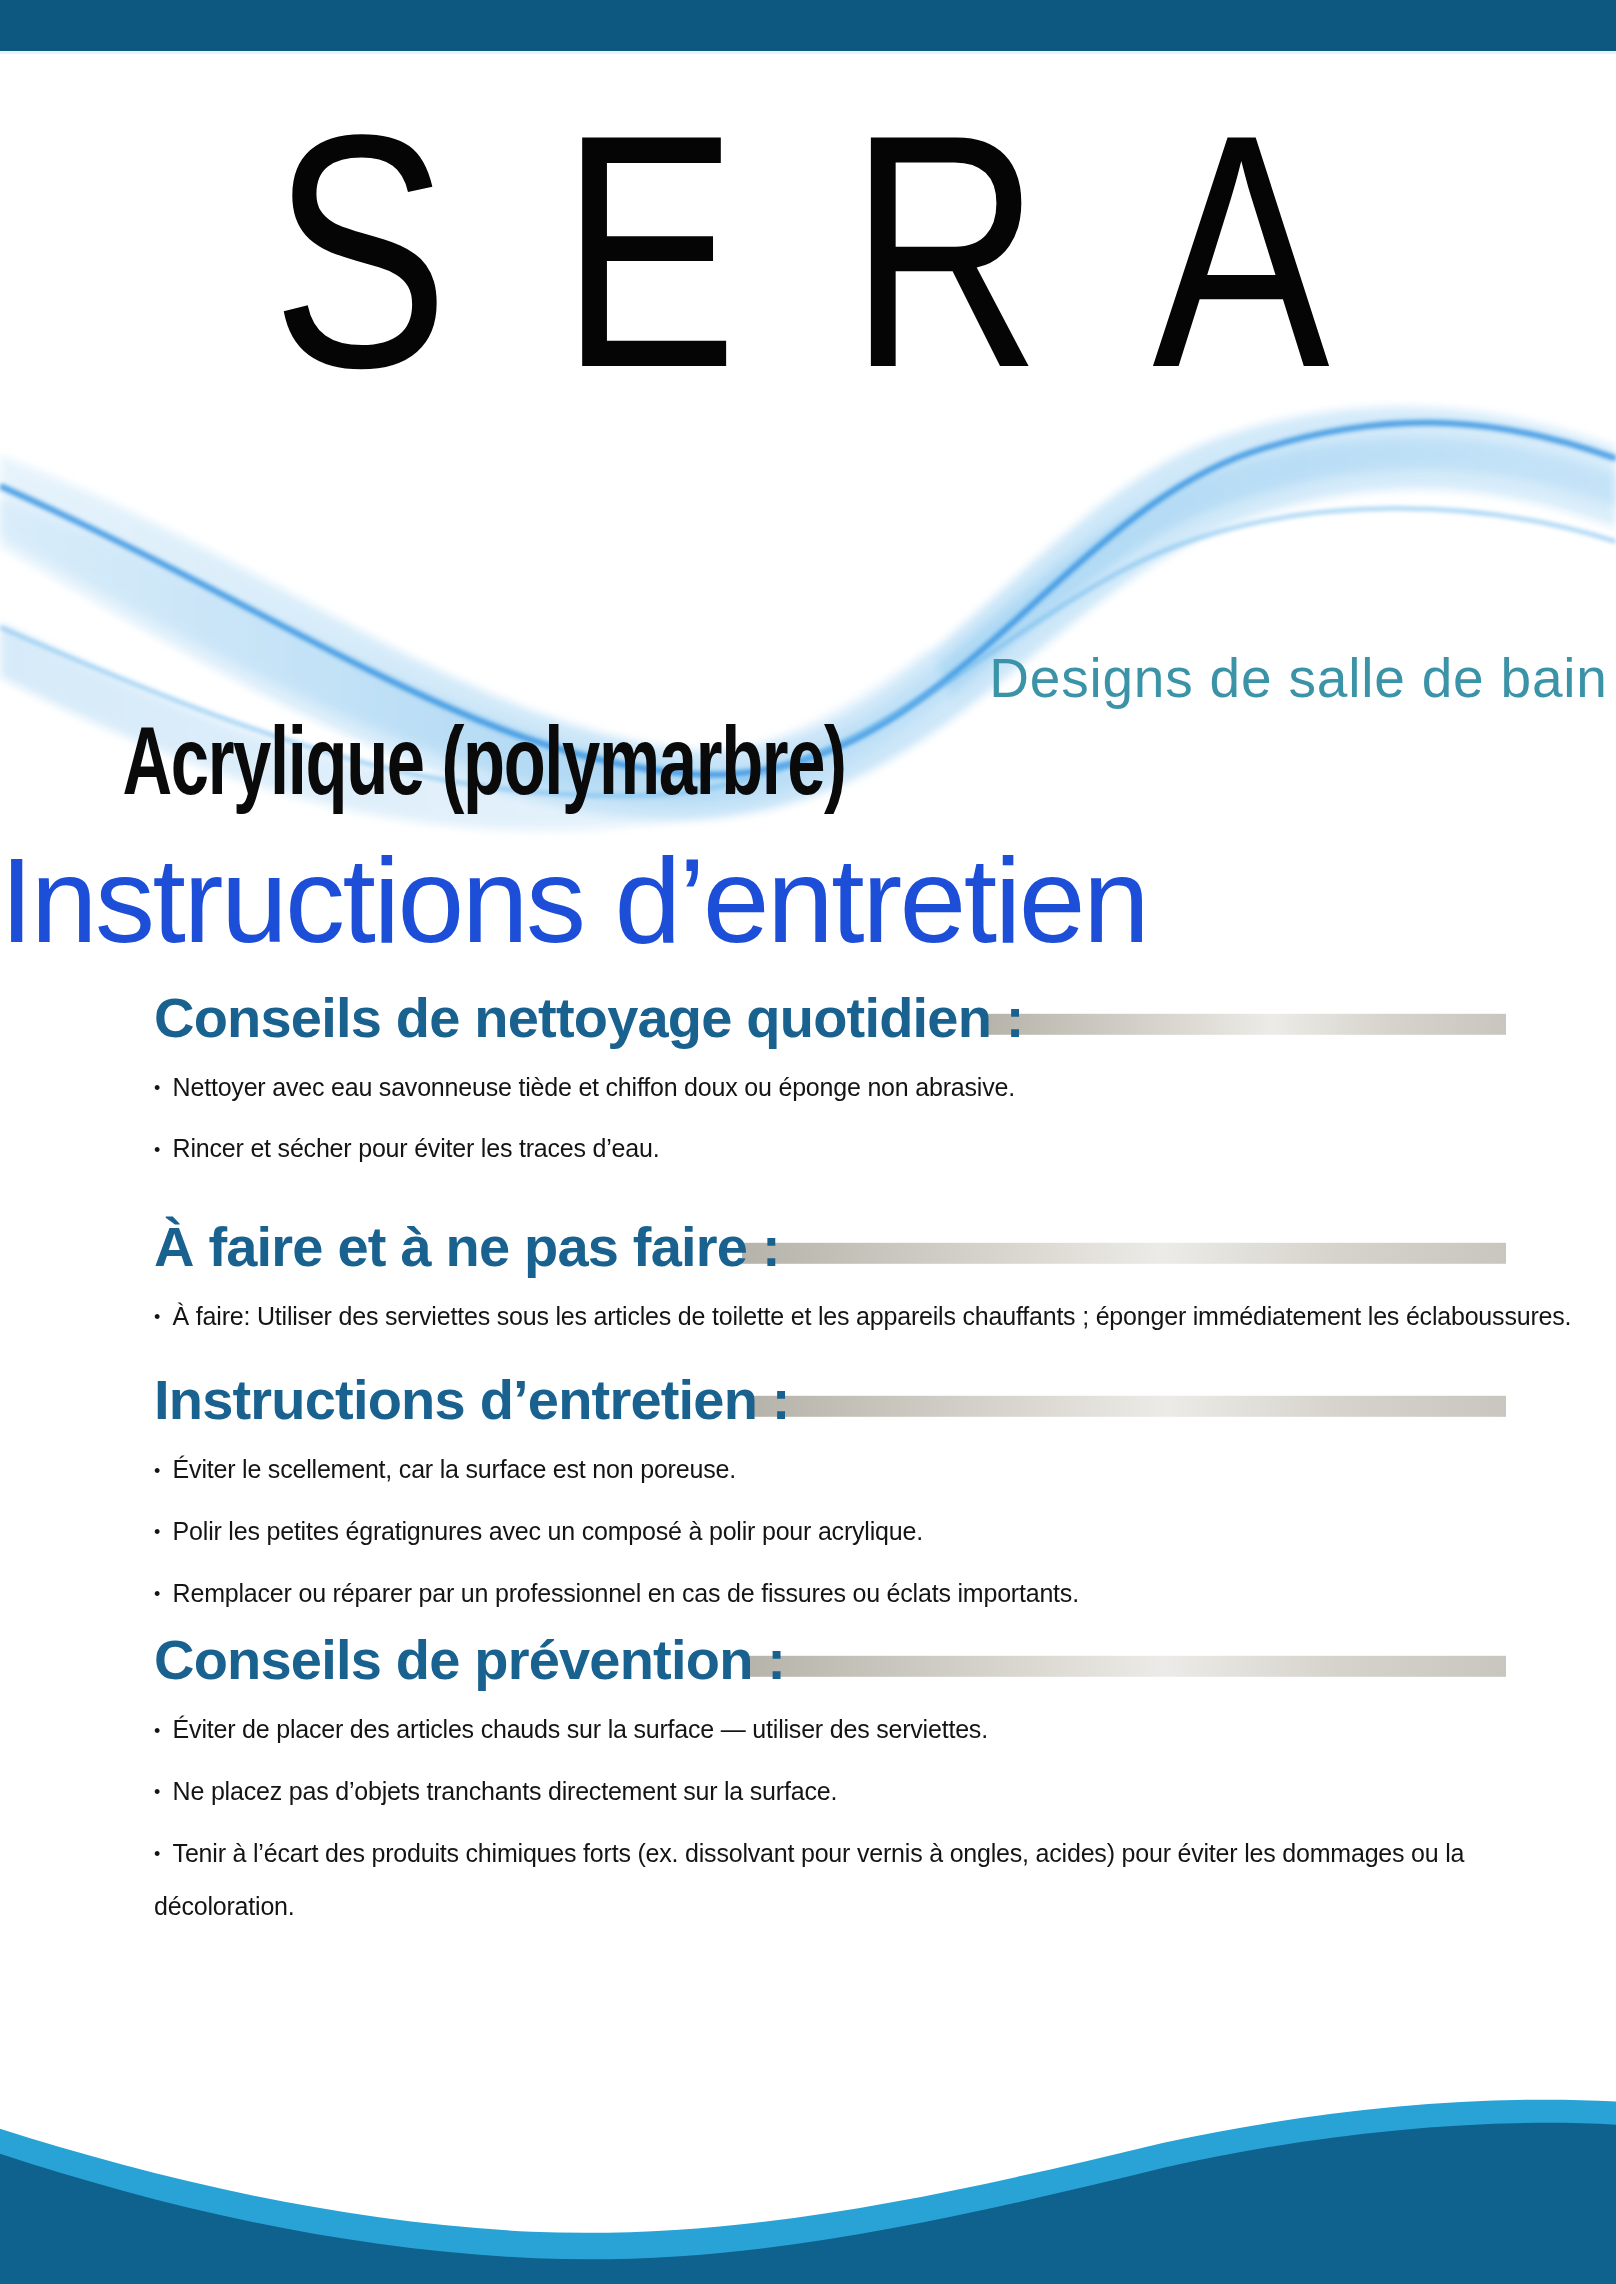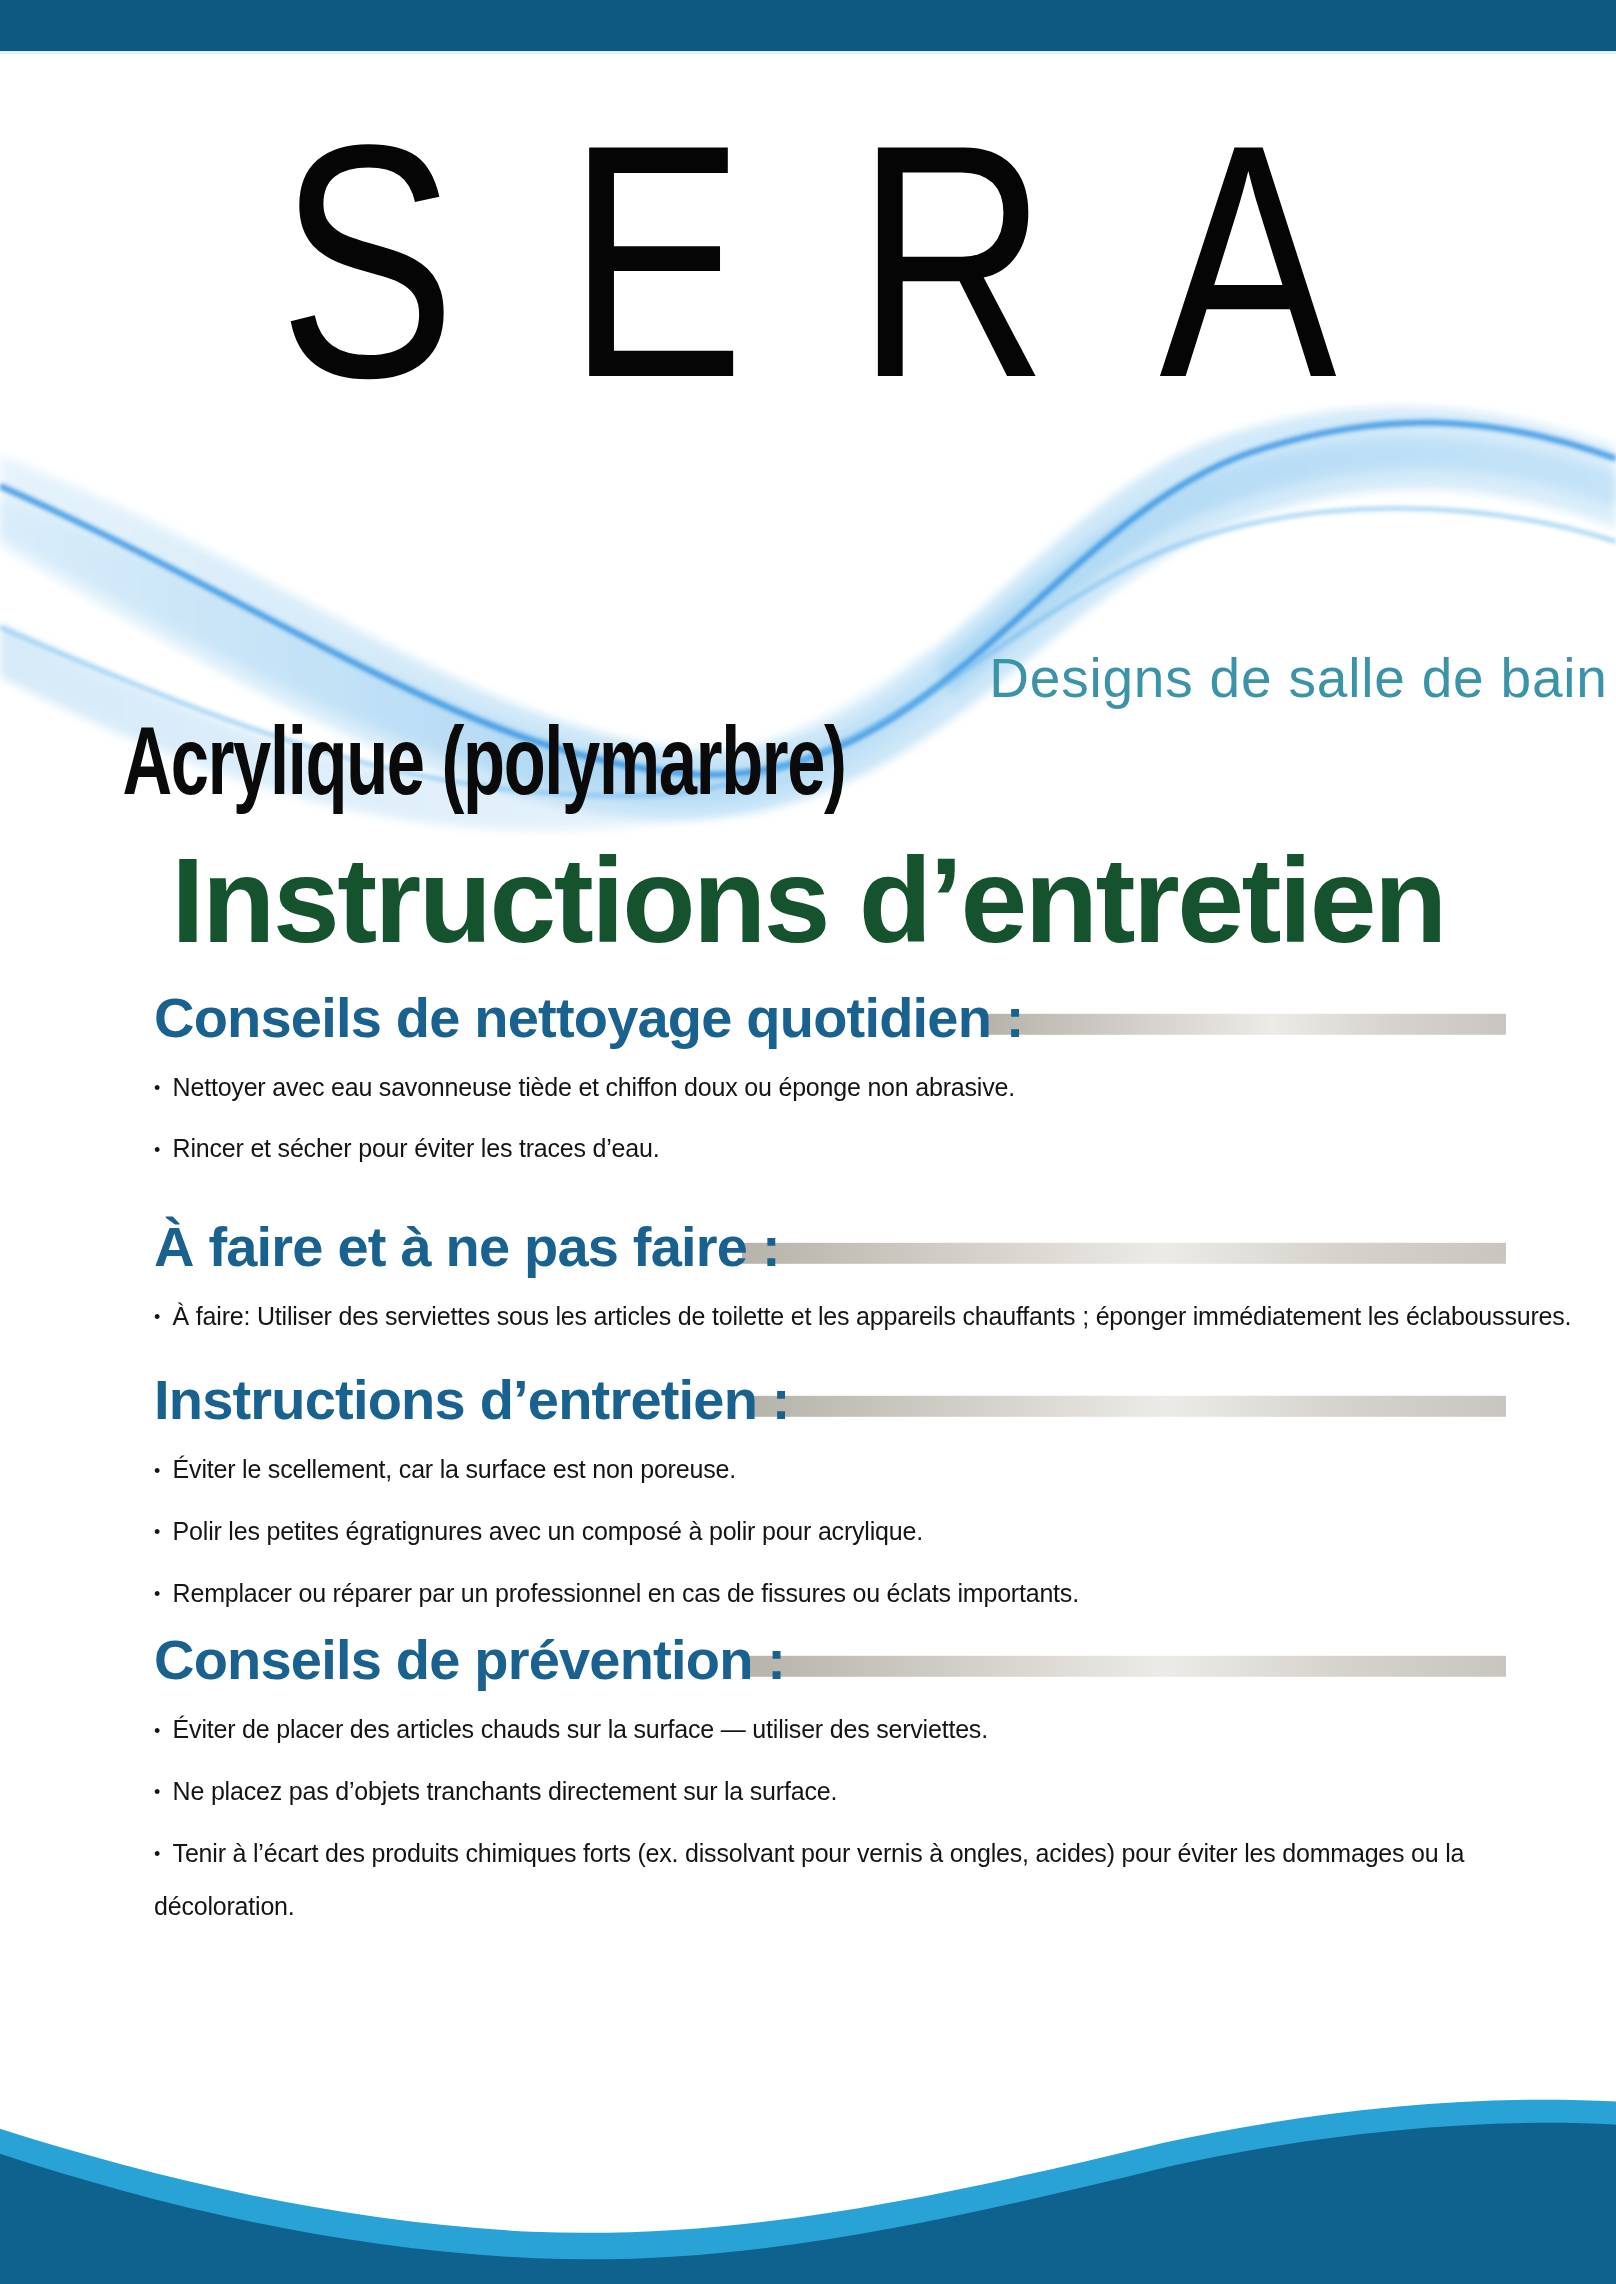--- a/index.html
+++ b/index.html
@@ -11,44 +11,44 @@
   }
   .page{position:absolute;inset:0;}
 
   
   .topbar{height:51px;background:#0d5880;border-bottom:3.3px solid #e3f4fb;}
 
   
   .header{position:relative;height:779px;}
   .wave-art{position:absolute;left:0;top:295px;width:1616px;height:494px;pointer-events:none;}
   .brand{
-    position:absolute;top:41px;left:0;width:100%;
-    text-align:center;font-size:332px;line-height:1;color:#050505;
+    position:absolute;top:31px;left:0;width:100%;
+    text-align:left;font-size:332px;line-height:1;color:#050505;
     white-space:nowrap;
   }
   .brand-inner{
     display:inline-block;letter-spacing:.42em;text-indent:.42em;
     transform:scaleX(.80);transform-origin:center top;font-weight:400;
   }
   .tagline{
     position:absolute;top:591px;right:8.3px;
     font-size:55px;letter-spacing:0.8px;color:#3b93a8;line-height:1.2;margin-left:20px;
   }
   .subtitle{
     position:absolute;top:654px;left:0;width:100%;text-align:left;line-height:1.1;margin-left:32px;
   }
   .subtitle-inner{
     display:inline-block;font-size:86px;font-weight:700;color:#0a0a0a;
     transform:scale(.80,1.12);transform-origin:center top;letter-spacing:-1.7px;
   }
 
   
   .title{
-    margin:0;padding-top:5px;text-align:center;
-    font-size:120px;font-weight:700;color:#14532d;
+    margin:0;padding-top:5px;
+    font-size:120px;font-weight:400;color:#1d4ed8;
     letter-spacing:-2.5px;line-height:1.04;
   }
 
   
   .sections{padding:0 5px 0 154px;}
   .section{margin-top:25px;}
   .section:nth-of-type(1){margin-top:23px;}
   .section:nth-of-type(2){margin-top:39px;}
   .section:nth-of-type(3){margin-top:25px;}
   .section:nth-of-type(4){margin-top:7px;}

